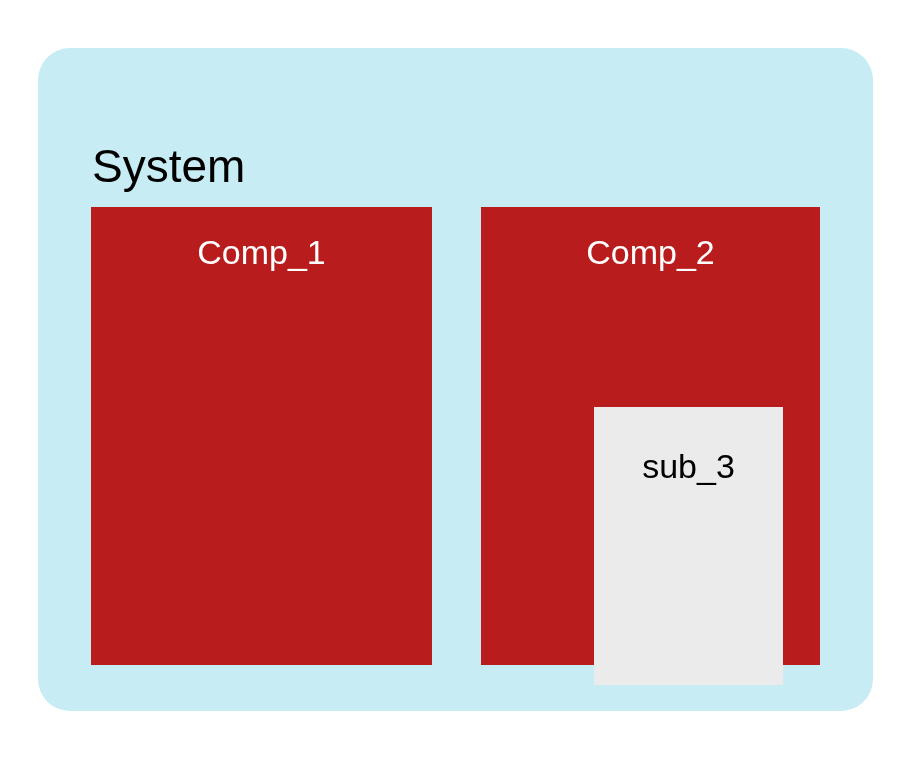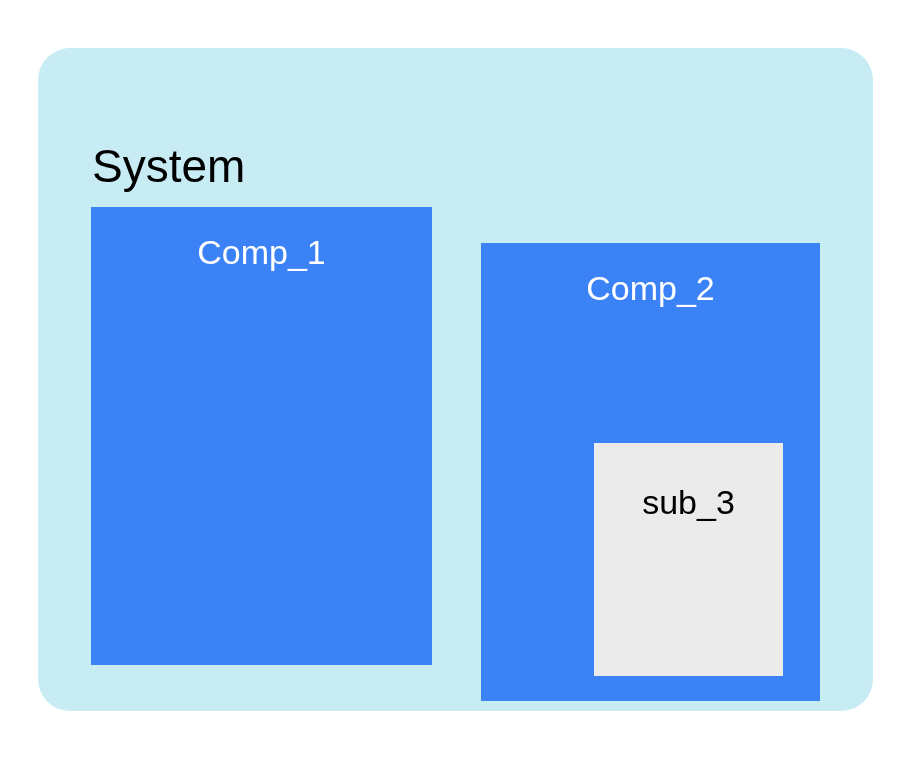--- a/index.html
+++ b/index.html
@@ -45,58 +45,57 @@
     font-size: 46px;
     line-height: 1.0;
     color: #000000;
     letter-spacing: 0px;
     white-space: nowrap;
   }
 
   
   .component-box {
     position: absolute;
-    background: #3b82f6;
+    background: #b91c1c;
     box-sizing: border-box;
   }
 
   .component-box.comp-1 {
     left: 53px;
     top: 159px;
     width: 341px;
     height: 458px;
   }
 
   .component-box.comp-2 {
     left: 443px;
     top: 159px;
     width: 339px;
     height: 458px;
-    margin-top: 36px;
   }
 
   .component-label {
     position: absolute;
     left: 0;
     right: 0;
     top: 28px;
     text-align: center;
     font-size: 34px;
     line-height: 1.0;
     color: #ffffff;
     white-space: nowrap;
   }
 
   
   .sub-box {
     position: absolute;
     left: 113px;
     top: 200px;
     width: 189px;
-    height: 233px;
+    height: 278px;
     background: #ebebeb;
     box-sizing: border-box;
   }
 
   .sub-label {
     position: absolute;
     left: 0;
     right: 0;
     top: 42px;
     text-align: center;

